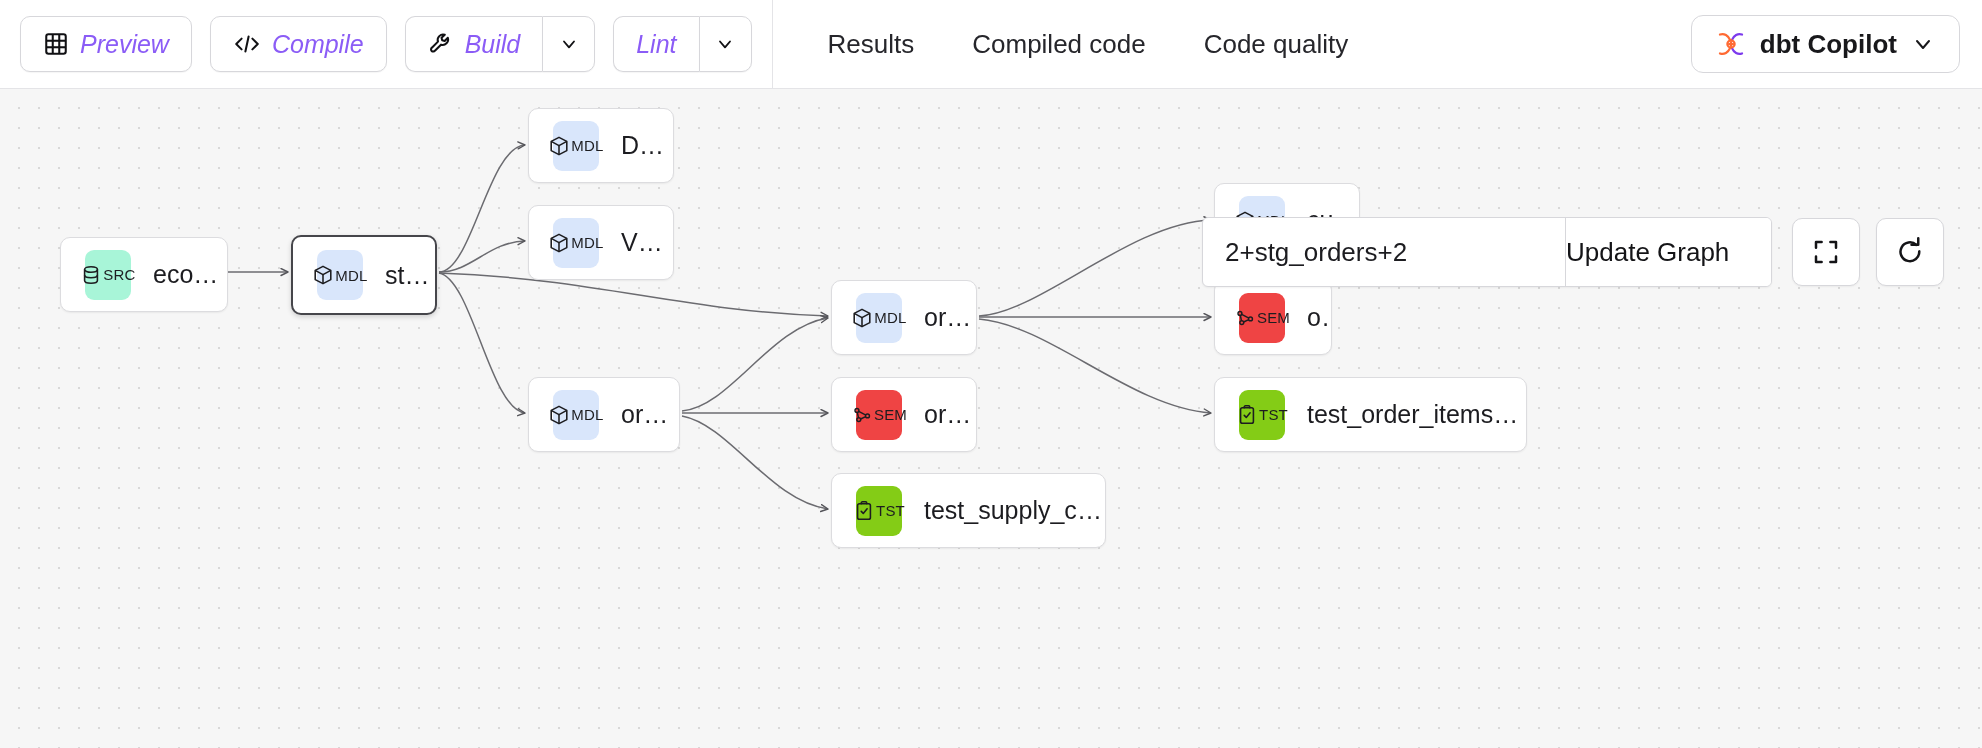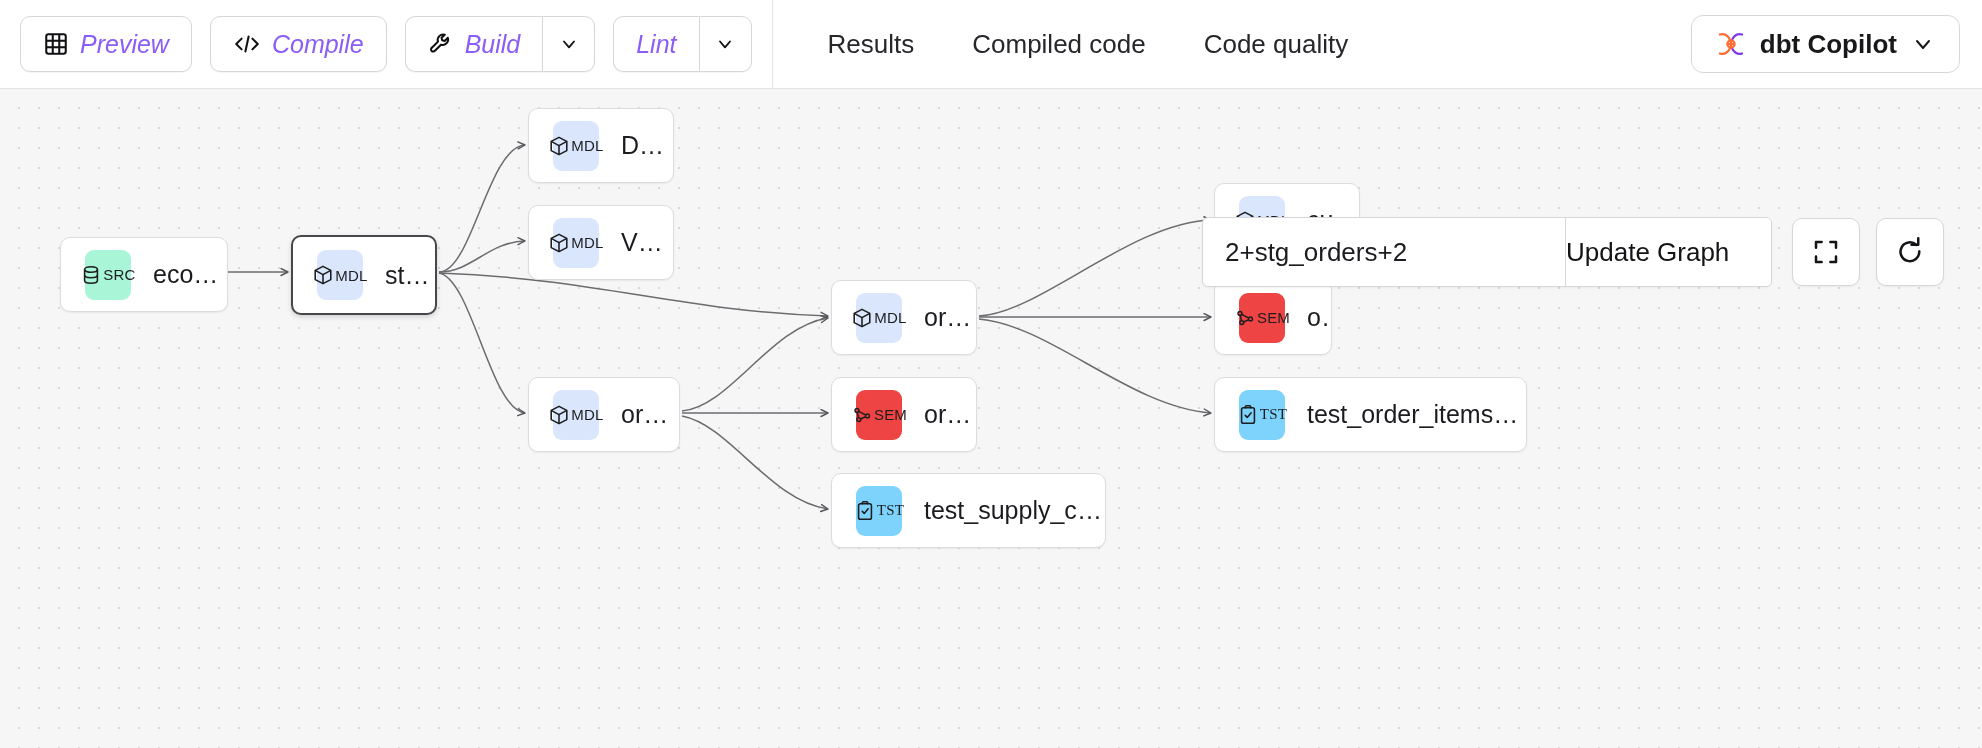--- a/index.html
+++ b/index.html
@@ -115,21 +115,21 @@
     align-items: center; justify-content: center;
     gap: 1px; flex: 0 0 auto;
   }
   .badge .badge-label {
     font-size: 15px; letter-spacing: 0.2px;
     color: #1d1d20; line-height: 1;
   }
   .badge.mdl { background: #d9e6fb; }
   .badge.src { background: #a8f5d8; }
   .badge.sem { background: #ef4444; }
-  .badge.tst { background: #7dd3fc; font-family: Liberation Serif, serif; }
+  .badge.tst { background: #84cc16; }
   .node-label {
     margin-left: 22px;
     font-size: 25px; color: #1c1c20;
     white-space: nowrap; overflow: hidden; text-overflow: ellipsis;
   }
 
   
   .graph-controls {
     position: absolute; display: flex; align-items: center; gap: 20px;
     left: 1202px; top: 128px;

